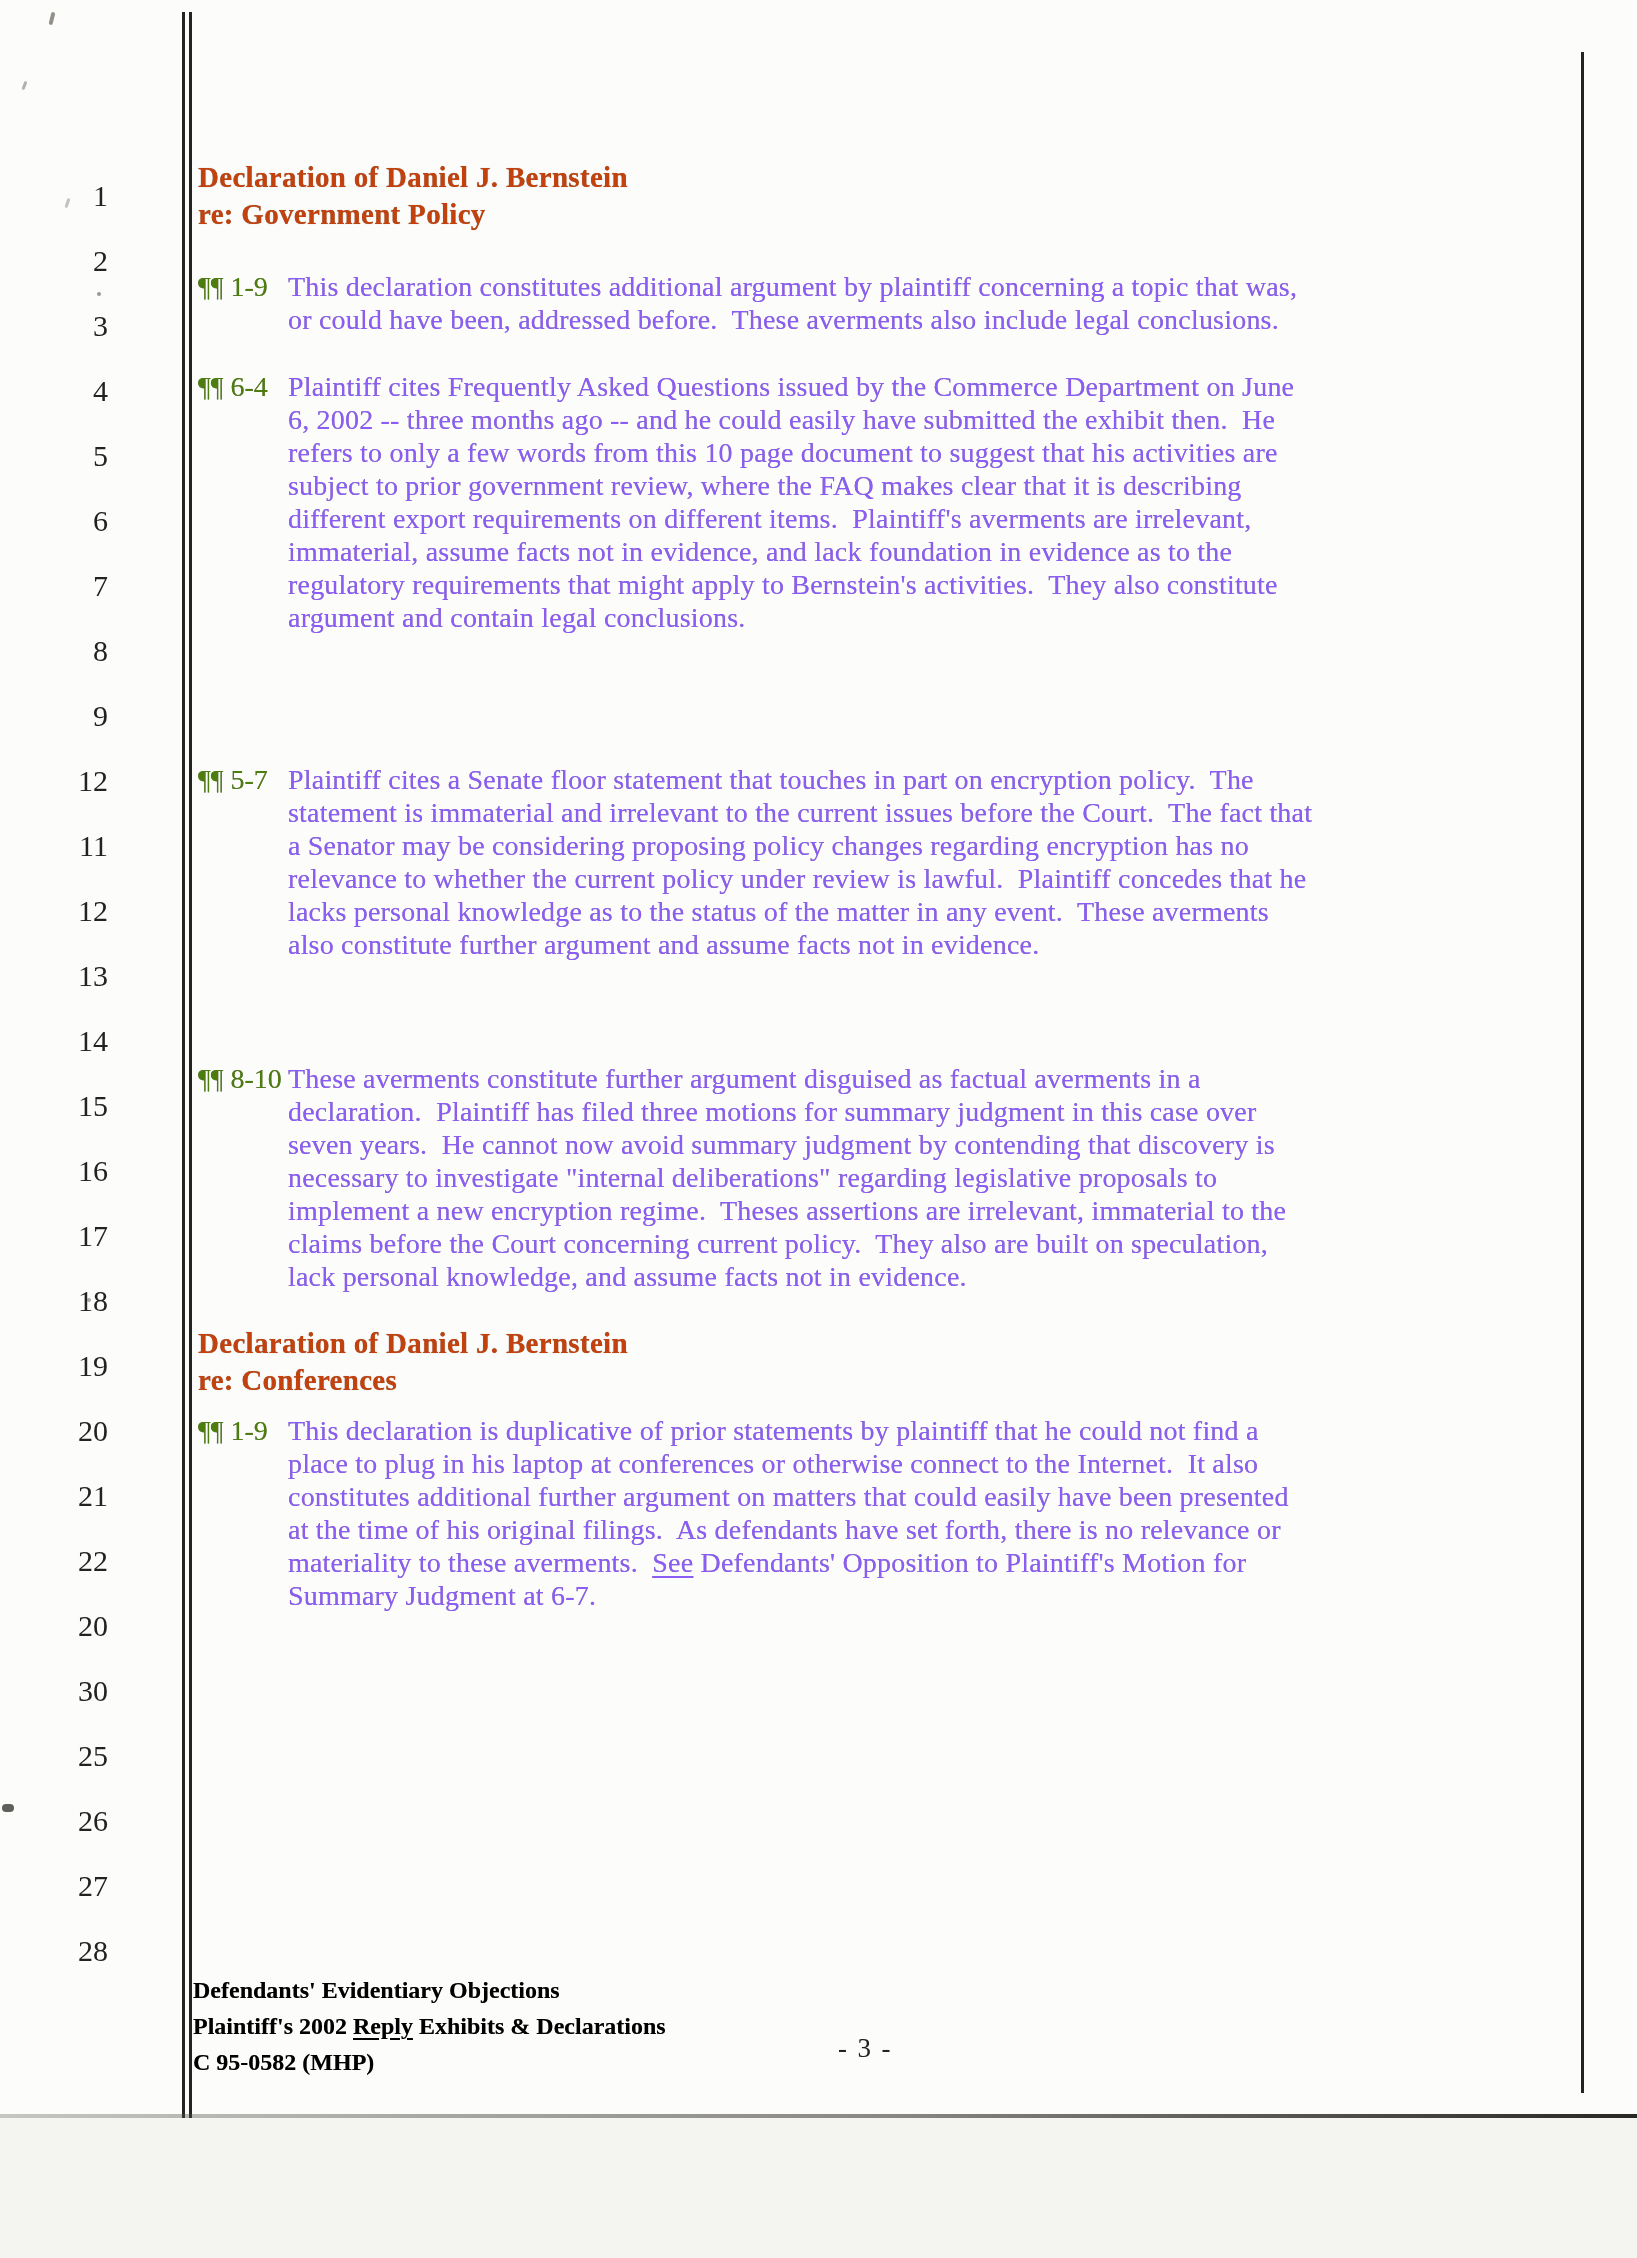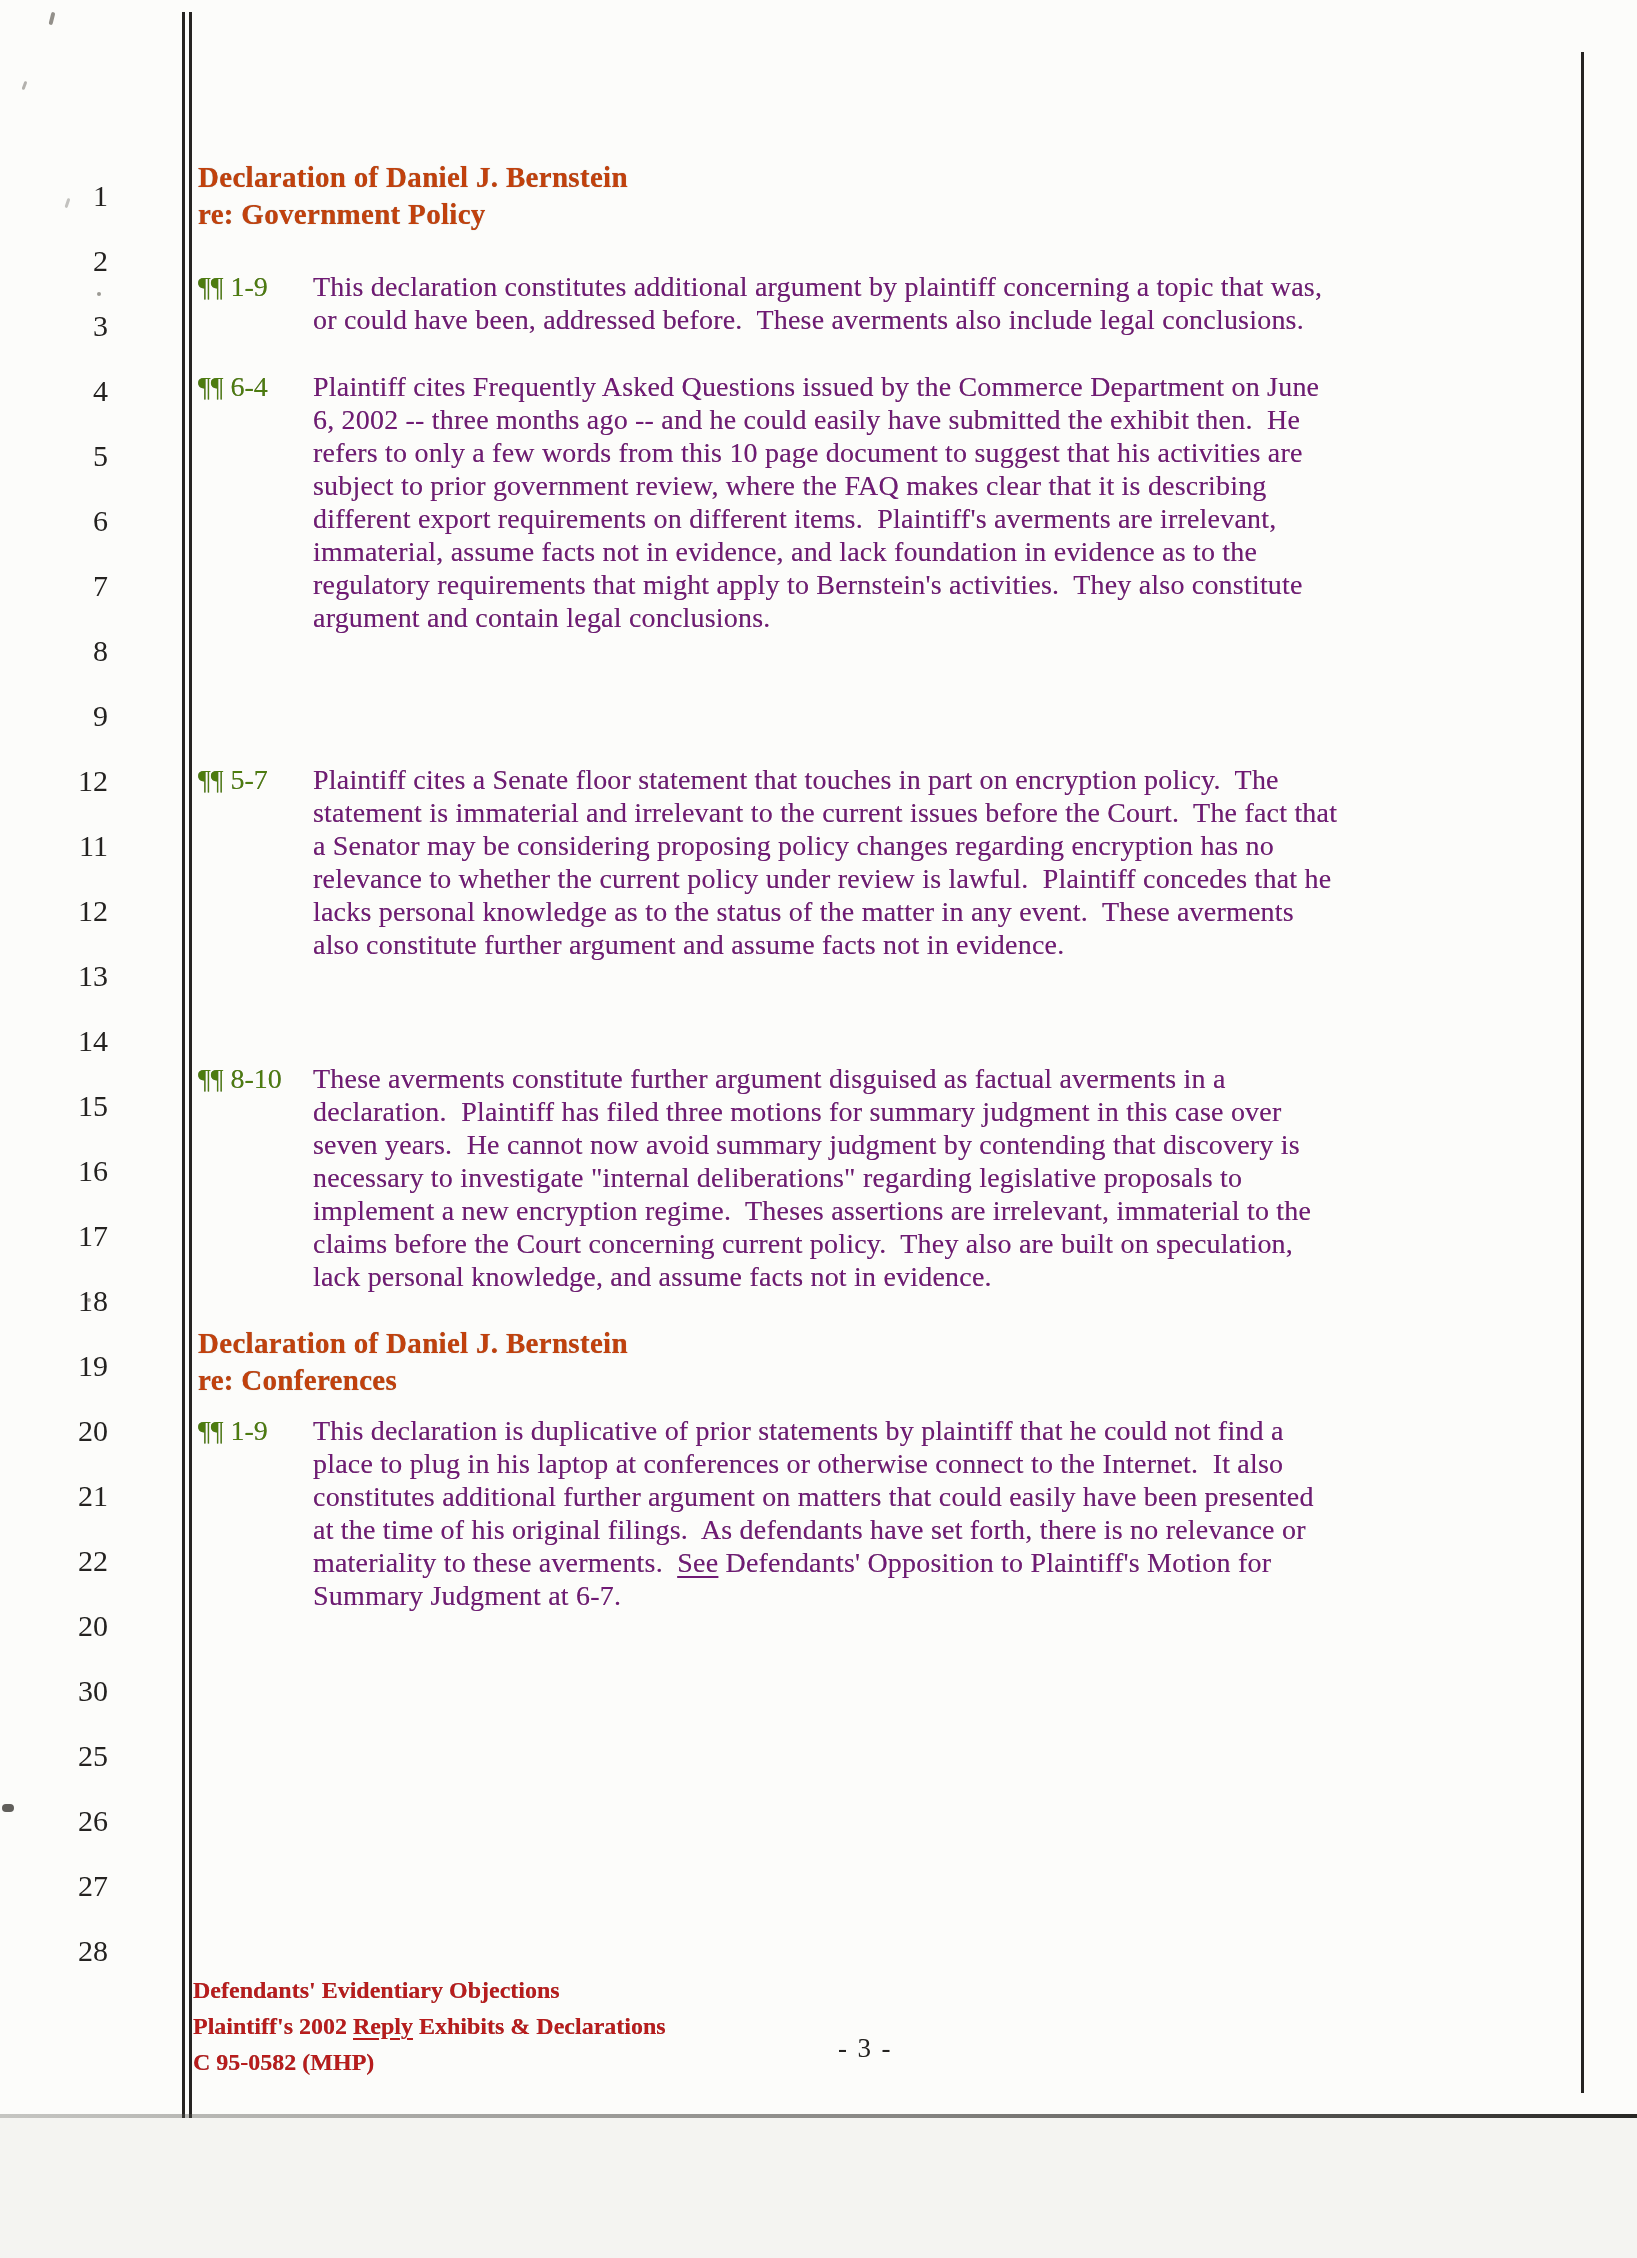--- a/index.html
+++ b/index.html
@@ -40,32 +40,32 @@
   }
 
   
   .block { position:absolute; left:198px; width:1371px; }
   .block .plabel {
     position:absolute; left:0; top:0;
     font-size:28px; line-height:33px; color:#4d7c0f;
     text-shadow:0 0 0.6px rgba(30,28,25,0.5);
   }
   .block .ptext {
-    margin-left:115px;
+    margin-left:90px;
     font-size:28px; line-height:33px; white-space:pre; letter-spacing:0.2px;
-    color:#701a75;
+    color:#8b5cf6;
     text-shadow:0 0 0.6px rgba(35,32,28,0.45);
   }
   .uline { text-decoration:underline; text-underline-offset:3.9px; text-decoration-thickness:1.9px; }
 
   
   .footer {
     position:absolute; left:193px; top:1972px;
     font-size:24px; line-height:36px; font-weight:bold; white-space:pre;
-    color:#b91c1c; text-shadow:0 0 0.6px rgba(30,28,25,0.5);
+    color:#000000; text-shadow:0 0 0.6px rgba(30,28,25,0.5);
   }
   .page-number { position:absolute; left:838px; top:2033px; font-size:27px; color:#242220; letter-spacing:1.9px; }
 
   
   .speck { position:absolute; background:#5a564f; border-radius:2.9px; }
   .spk1 { left:50px;  top:11.6px;   width:3.9px;  height:12.6px; opacity:.65; transform:rotate(14deg); }
   .spk2 { left:23px;  top:81px;   width:2.9px;  height:8.7px;  opacity:.45; transform:rotate(20deg); }
   .spk3 { left:97px; top:292px;  width:3.9px;  height:3.9px;  opacity:.6; }
   .spk4 { left:1.9px;   top:1804px; width:12.6px; height:7.7px;  opacity:.8; background:#3a3733; border-radius:3.9px; }
   .spk5 { left:87px;  top:1298px; width:3.9px;  height:3.9px;  opacity:.5; }

